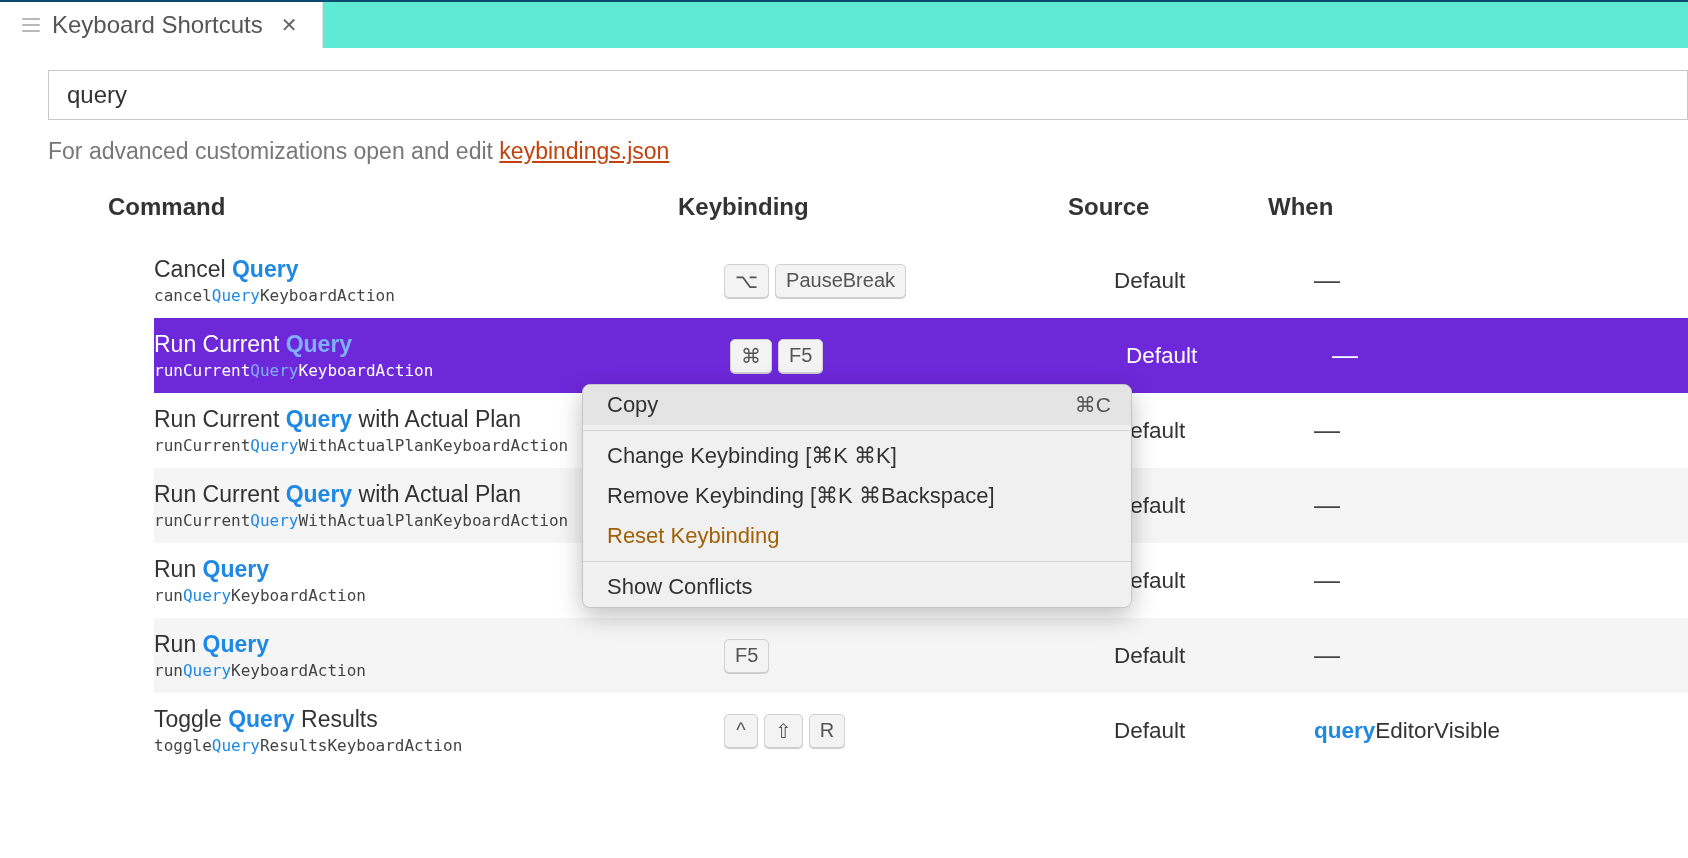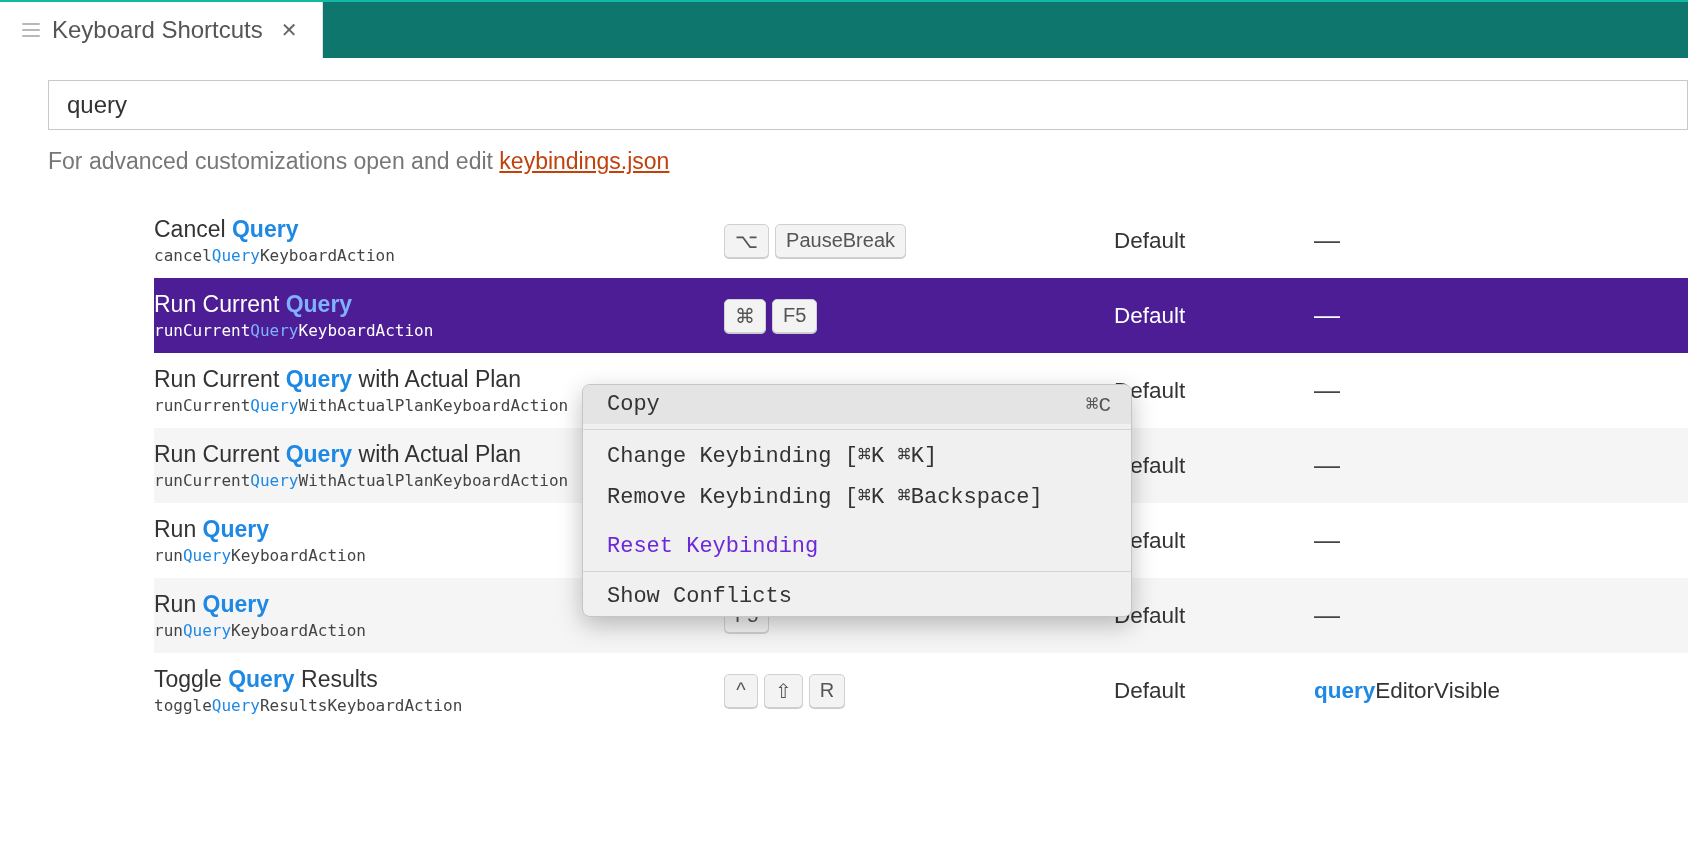--- a/index.html
+++ b/index.html
@@ -1,20 +1,20 @@
 <!DOCTYPE html>
 <html><head>
 <meta charset="utf-8">
 <style>
   * { box-sizing: border-box; }
   html, body { margin: 0; padding: 0; font-family: -apple-system, BlinkMacSystemFont, "Segoe UI", Helvetica, Arial, sans-serif; font-size: 22.5px; color: #333; background: #fff; }
   .root { width: 1688px; height: 858px; position: relative; overflow: hidden; }
 
   
-  .tabbar { height: 58px; background: #0f766e; border-top: 2px solid #14b8a6; display: flex; align-items: stretch; }
+  .tabbar { height: 48px; background: #5eead4; border-top: 2px solid #0c4a6e; display: flex; align-items: stretch; }
   .tab { background: #ffffff; display: flex; align-items: center; padding: 0 18px 0 22px; border-right: 1px solid #e0e0e0; gap: 12px; }
   .tab .hamburger { display: flex; flex-direction: column; gap: 4px; }
   .tab .hamburger span { width: 18px; height: 2px; background: #b8b8b8; border-radius: 1px; }
   .tab-title { color: #555; font-size: 24px; }
   .tab-close { color: #666; font-size: 20px; padding: 0 6px; cursor: pointer; }
 
   
   .body { padding: 22px 0 0 48px; }
   .search {
     width: 1640px; height: 50px; border: 1px solid #c8c8c8;
@@ -23,21 +23,21 @@
 
   .hint { margin: 18px 0 28px 0; color: #777; font-size: 23px; }
   .hint a { color: #c2410c; text-decoration: underline; }
 
   
   .table { margin-left: 60px; }
   .thead, .row { display: grid; grid-template-columns: 570px 390px 200px 320px; align-items: center; }
   .thead { font-weight: 700; font-size: 24px; padding: 0 0 22px 0; }
   .row { height: 75px; padding-right: 0; margin-left: 46px; }
   .row.alt { background: #f5f5f5; }
-  .row.selected { background: #4c1d95; color: #fff; }
+  .row.selected { background: #6d28d9; color: #fff; gap: 6px; }
   .row.selected .hl { color: #7fb1ff; }
   .cmd { display: flex; flex-direction: column; justify-content: center; line-height: 1.35; }
   .cmd-title { font-size: 23px; }
   .cmd-id { font-family: ui-monospace, Menlo, Consolas, monospace; font-size: 16px; color: #444; }
   .row.selected .cmd-id { color: #fff; }
   .hl { color: #1e88e5; font-weight: 700; }
   .cmd-id .hl { font-weight: 500; }
 
   .keys { display: flex; gap: 6px; align-items: center; }
   .key {
@@ -54,24 +54,24 @@
   
   .context-menu {
     position: absolute; left: 582px; top: 384px; width: 550px;
     background: #f0f0f0; border: 1px solid #c6c6c6; border-radius: 8px;
     box-shadow: 0 8px 24px rgba(0,0,0,0.25);
     overflow: hidden;
     font-size: 22px;
   }
   .menu-item {
     display: flex; justify-content: space-between; align-items: center;
-    padding: 7px 20px 7px 24px; color: #333; cursor: default; font-family: Liberation Mono, monospace;
+    padding: 7px 20px 7px 24px; color: #333; cursor: default;
   }
   .menu-item.hover { background: #e4e4e4; }
-  .menu-item.disabled { color: #6d28d9; margin-top: 10px; }
+  .menu-item.disabled { color: #a16207; }
   .menu-sep { height: 1px; background: #d4d4d4; margin: 5px 0; }
   .menu-short { color: #555; font-size: 21px; }
 </style>
 </head>
 <body>
 
 <div class="root">
 
   <div class="tabbar">
     <div class="tab">
@@ -86,20 +86,26 @@
   </div>
 
   <div class="body">
     <input class="search" value="query" style="">
 
     <div class="hint">
       <span>For advanced customizations open and edit </span><a href="#">keybindings.json</a>
     </div>
 
     <div class="table">
+      <div class="thead">
+        <div>Command</div>
+        <div>Keybinding</div>
+        <div>Source</div>
+        <div>When</div>
+      </div>
       <div id="tbody">
           <div class="row">
             <div class="cmd">
               <div class="cmd-title">Cancel <span class="hl">Query</span></div>
               <div class="cmd-id">cancel<span class="hl">Query</span>KeyboardAction</div>
             </div>
             <div class="keys">
               <span class="key">⌥</span>
               <span class="key">PauseBreak</span>
             </div>

